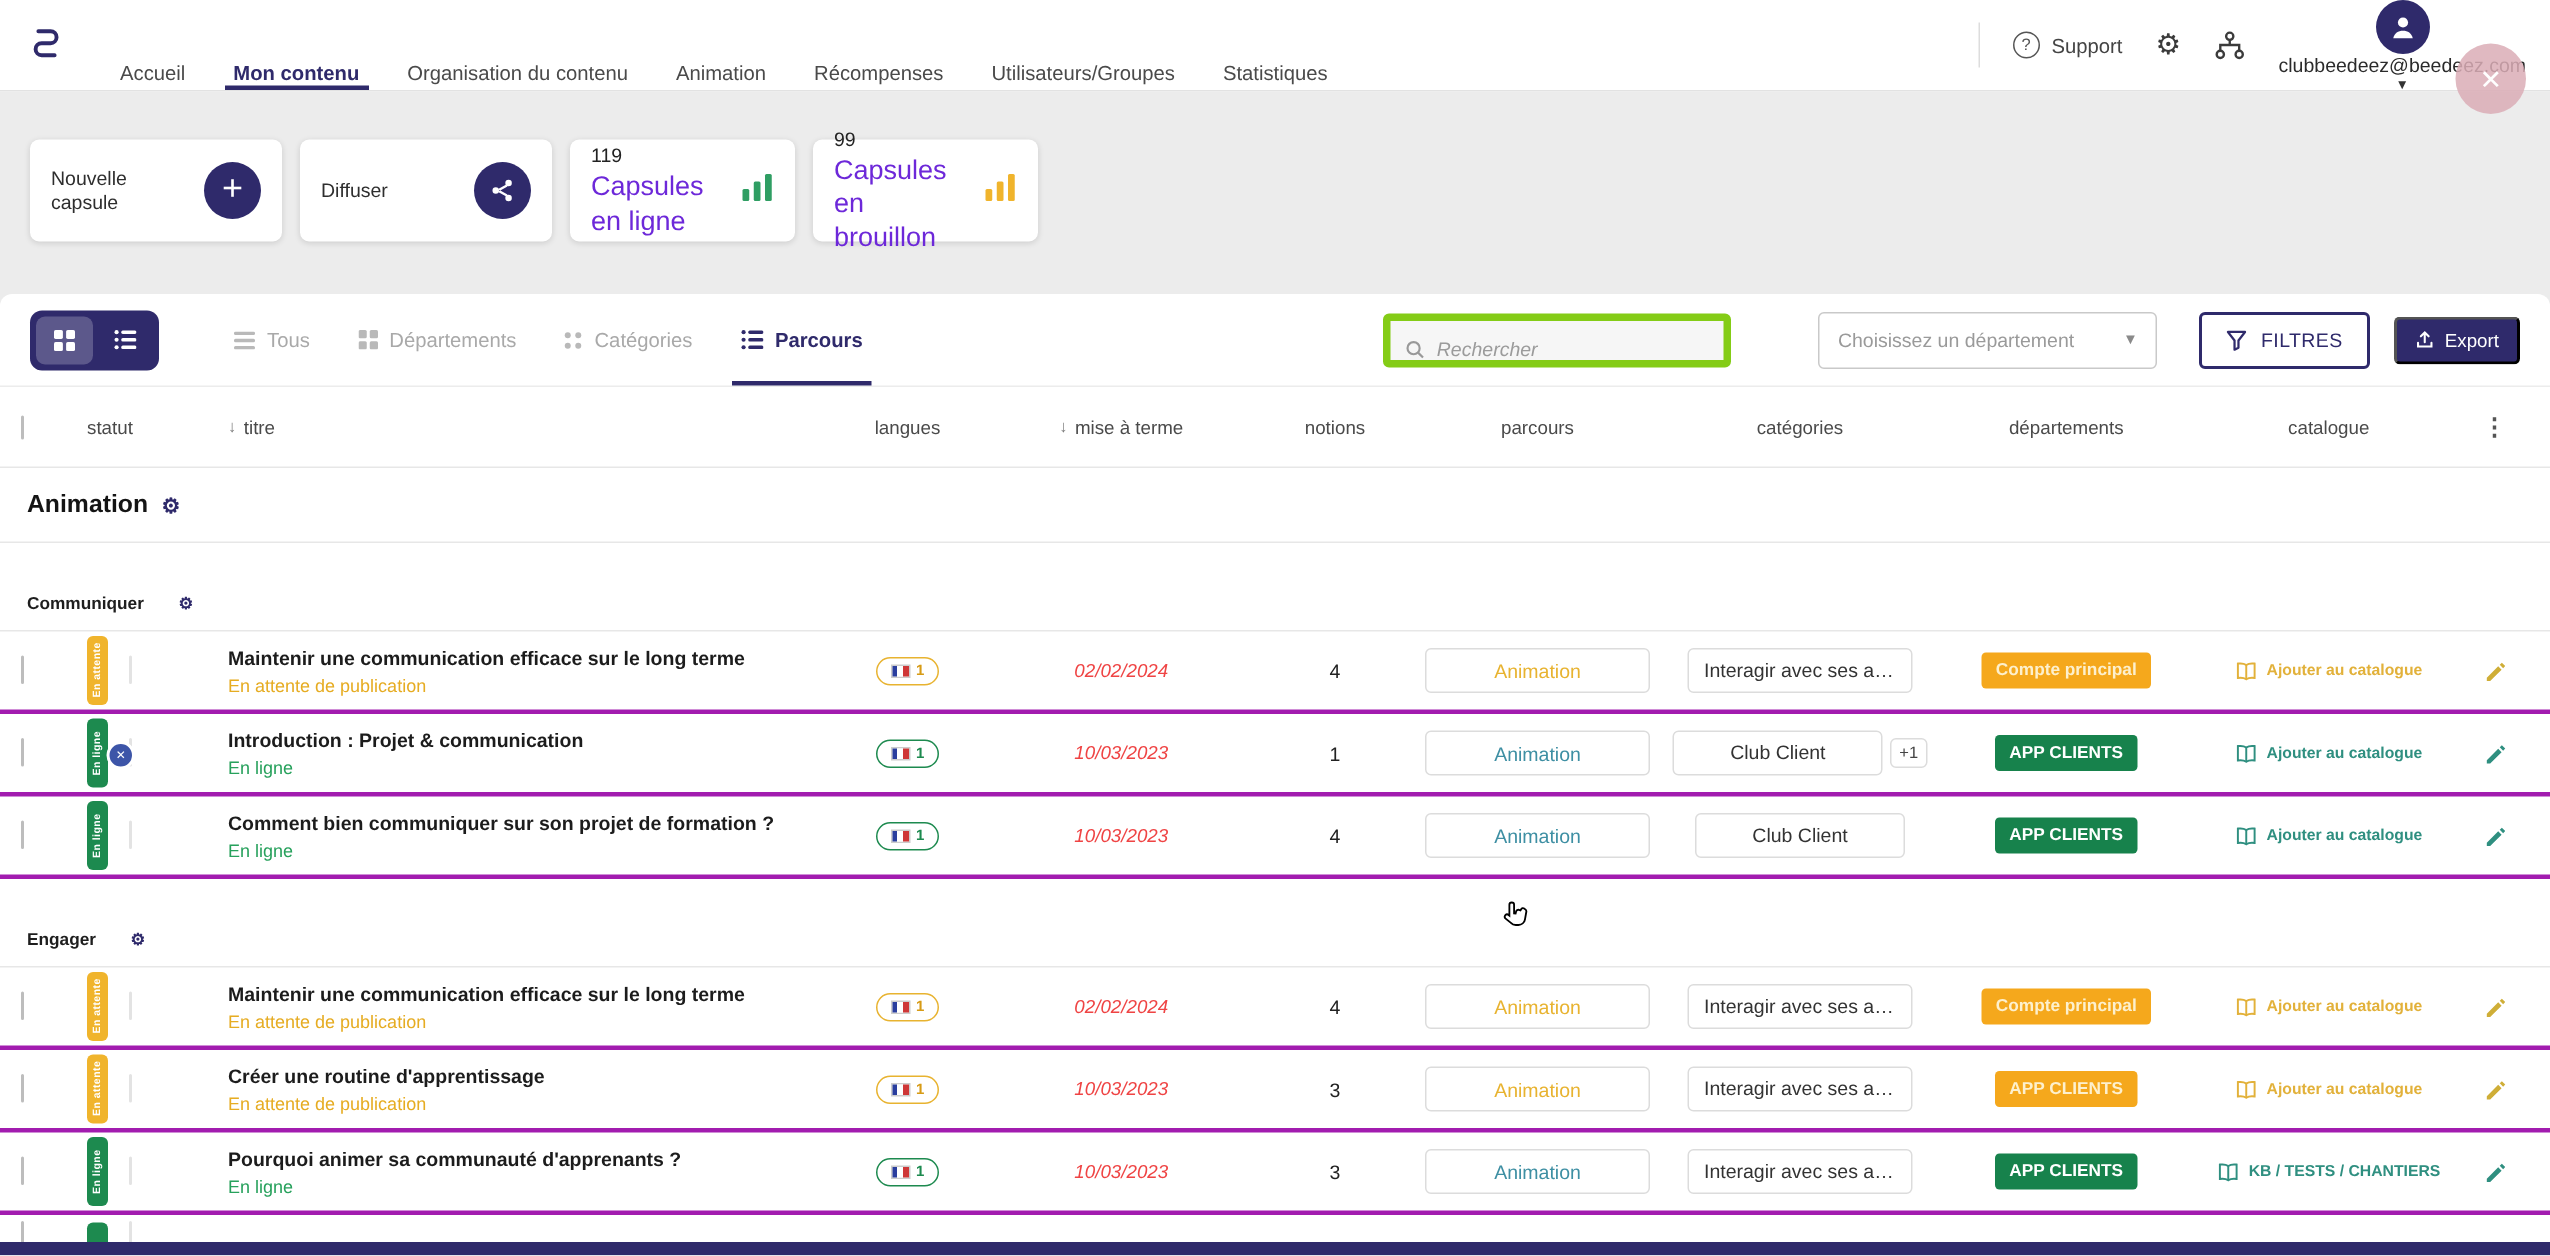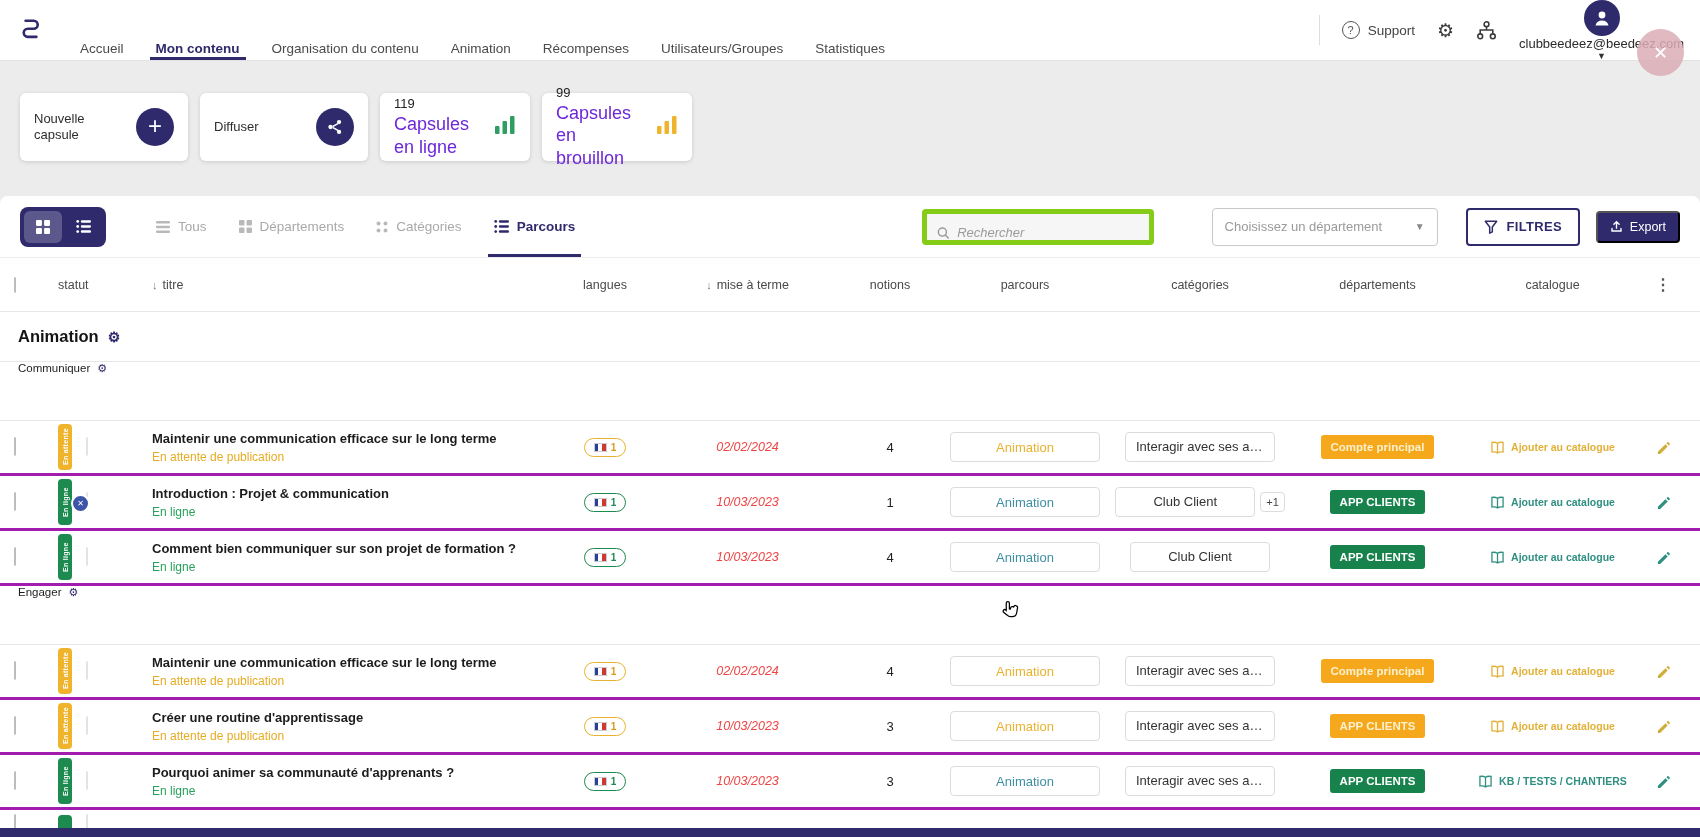--- a/index.html
+++ b/index.html
@@ -52,36 +52,36 @@
   .tab { position:relative; display:flex; align-items:center; gap:8px; padding:0 16px; font-size:13.5px; color:#a9a9a9; cursor:pointer; }
   .tab svg { color:#b9b9b9; }
   .tab.active { color:var(--navy); font-weight:bold; }
   .tab.active svg { color:var(--navy); }
   .tab.active::after { content:""; position:absolute; left:10px; right:10px; bottom:0; height:3px; background:var(--navy); }
   .search { margin-left:auto; width:232px; height:36px; background:#f6f6f6; border:5px solid #84cc16; border-radius:4px; display:flex; align-items:flex-end; gap:8px; padding:0 10px; }
   .search input { border:none; outline:none; background:transparent; font-size:13px; width:100%; font-family:inherit; }
   .search input::placeholder { color:#9b9b9b; font-style:italic; }
   .select { margin-left:58px; width:226px; height:38px; border:1px solid #c9c9c9; border-radius:4px; display:flex; align-items:center; padding:0 12px; font-size:13px; color:#9a9a9a; cursor:pointer; background:#fff; }
   .select .chev { margin-left:auto; color:#8a8a8a; font-size:10px; }
-  .filters-btn { margin-left:28px; height:38px; padding:0 16px; border:2px solid var(--navy); border-radius:4px; background:#fff; color:var(--navy); font-weight:bold; font-size:13px; display:flex; align-items:center; gap:9px; cursor:pointer; letter-spacing:.3px; }
+  .filters-btn { margin-left:28px; height:38px; padding:0 16px; border:2px solid var(--navy); border-radius:4px; background:#fff; color:var(--navy); font-weight:normal; font-size:13px; display:flex; align-items:center; gap:9px; cursor:pointer; letter-spacing:.3px; }
   .export-btn { margin-left:16px; height:32px; padding:0 12px; background:var(--navy); color:#fff; border-radius:4px; font-size:12.5px; display:flex; align-items:center; gap:7px; cursor:pointer; }
 
   
   .rgrid { display:grid; grid-template-columns:44px 20px 58px minmax(300px,1fr) 100px 185px 100px 170px 180px 175px 175px 46px; align-items:center; padding:0 14px; }
   .thead { height:54px; border-bottom:1px solid var(--line); font-size:12.5px; color:#4a4a4a; }
   .th-statut { grid-column:2 / 4; }
   .th { display:flex; align-items:center; gap:5px; }
   .th.center { justify-content:center; }
   .sort-arrow { color:#7a7a7a; font-size:11px; }
   .kebab { text-align:center; color:#555; font-size:16px; font-weight:bold; cursor:pointer; }
   .checkbox { width:17px; height:17px; border:1.5px solid #bdbdbd; border-radius:3px; background:#fff; cursor:pointer; }
 
   .group-header { height:50px; display:flex; align-items:center; gap:9px; padding:0 18px; font-size:16.5px; font-weight:bold; color:#141414; border-bottom:1px solid var(--line); }
   .gear-sm { color:var(--navy); font-size:14px; cursor:pointer; }
-  .sub-header { height:59px; display:flex; align-items:flex-start; gap:7px; padding:0 18px 11px; font-size:11.5px; font-weight:normal; color:#1e1e1e; border-bottom:1px solid var(--line); }
+  .sub-header { height:59px; display:flex; align-items:flex-end; gap:23px; padding:0 18px 11px; font-size:11.5px; font-weight:bold; color:#1e1e1e; border-bottom:1px solid var(--line); }
   .gear-xs { color:var(--navy); font-size:11px; cursor:pointer; }
 
   
   .trow { height:55px; border-bottom:3px solid #a21caf; }
   .vbadge { width:14px; height:46px; border-radius:4px; color:#fff; font-size:7px; font-weight:bold; display:flex; align-items:center; justify-content:center; writing-mode:vertical-rl; transform:rotate(180deg); letter-spacing:.3px; }
   .st-attente .vbadge { background:var(--amber); }
   .st-ligne .vbadge { background:var(--green); }
   .thumb { width:46px; height:46px; border-radius:6px; border:1px solid #e3e3e3; margin-left:8px; position:relative; }
   .thumb-desk { background:radial-gradient(circle at 30% 62%, #6b665c 0 9%, transparent 10%), linear-gradient(135deg,#ece5d5 0%,#d8d0be 55%,#b3ac9a 100%); }
   .thumb-collage { background:linear-gradient(135deg,#d3dae2 0%,#9fb0c0 55%,#76889c 100%); }

